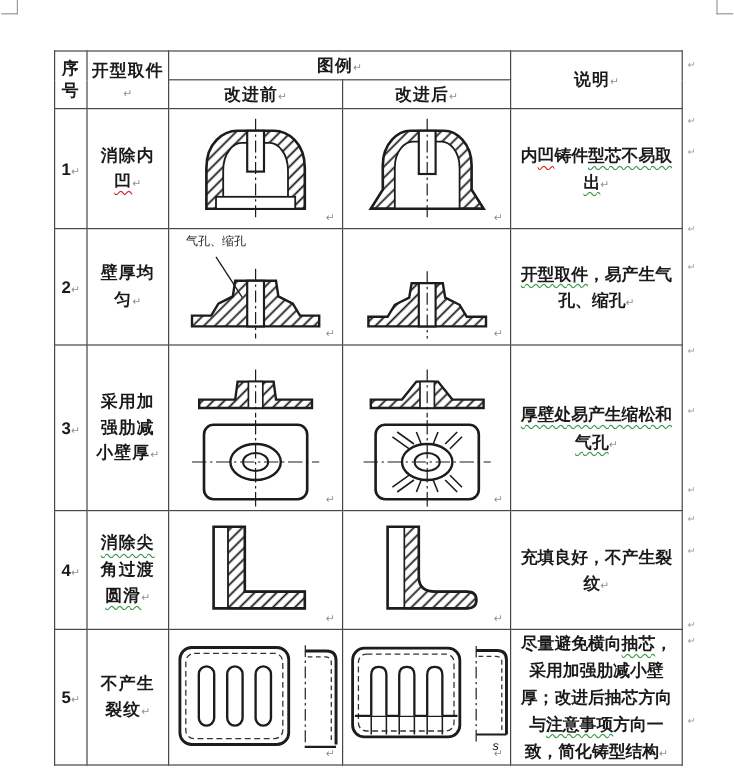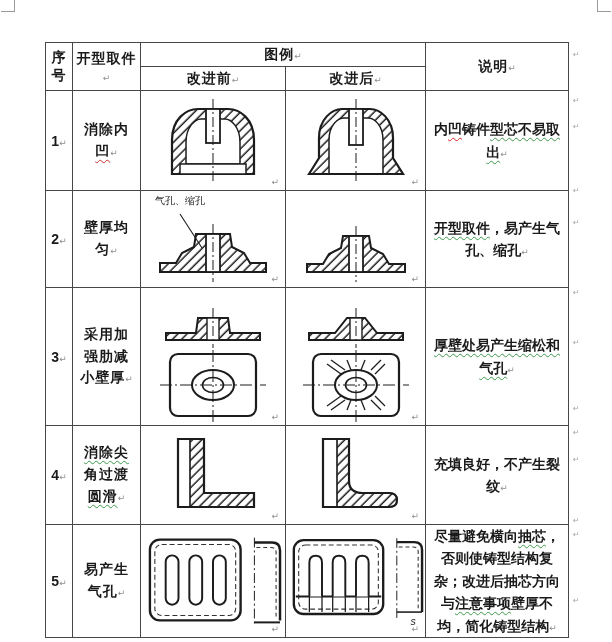--- a/index.html
+++ b/index.html
@@ -195,21 +195,21 @@
           <path d="M36,10 L62,10 L62,52 Q62,64 76,64 L102,64 Q110,64 110,71 Q110,78 102,78 L36,78 Z" fill="none" stroke="#1c1c1c" stroke-width="2.2"></path>
           <line x1="50" y1="10" x2="50" y2="78" stroke="#1c1c1c" stroke-width="1"></line>
         </svg>
         <span class="pmark">↵</span>
       </td>
       <td class="descCell"><span><span>充填良好，不产生裂纹</span></span><span class="pmark">↵</span></td>
     </tr>
 
     <tr class="r5">
       <td class="noCell"><span>5</span><span class="pmark">↵</span></td>
-      <td class="noteCell"><span class="noteTxt"><span>易产生气孔</span></span><span class="pmark">↵</span></td>
+      <td class="noteCell"><span class="noteTxt"><span>不产生裂纹</span></span><span class="pmark">↵</span></td>
       <td class="figCell">
         <svg width="138" height="97" viewBox="0 0 140 95">
           <rect x="6" y="6" width="92" height="82" rx="10" fill="none" stroke="#1c1c1c" stroke-width="2.4"></rect>
           <rect x="11" y="11" width="82" height="72" rx="7" fill="none" stroke="#333" stroke-width="1.1" stroke-dasharray="5 3"></rect>
           <rect x="22" y="22" width="13" height="50" rx="6.5" fill="#fff" stroke="#1c1c1c" stroke-width="2"></rect>
           <rect x="46" y="22" width="13" height="50" rx="6.5" fill="#fff" stroke="#1c1c1c" stroke-width="2"></rect>
           <rect x="70" y="22" width="13" height="50" rx="6.5" fill="#fff" stroke="#1c1c1c" stroke-width="2"></rect>
           <line x1="112" y1="4" x2="112" y2="92" stroke="#1c1c1c" stroke-width="1" stroke-dasharray="10 3 2 3"></line>
           <path d="M112,9 L130,9 Q138,9 138,17 L138,88" fill="none" stroke="#1c1c1c" stroke-width="2.5"></path>
           <path d="M114,14 L129,14 Q134,14 134,19 L134,85" fill="none" stroke="#333" stroke-width="1.1" stroke-dasharray="4 3"></path>
@@ -234,21 +234,21 @@
                 <line x1="83" y1="64" x2="83" y2="80"></line>
           </g>
           <line x1="112" y1="4" x2="112" y2="88" stroke="#1c1c1c" stroke-width="1" stroke-dasharray="10 3 2 3"></line>
           <path d="M112,8 L130,8 Q138,8 138,16 L138,80" fill="none" stroke="#1c1c1c" stroke-width="2.5"></path>
           <path d="M114,13 L129,13 Q134,13 134,18 L134,77" fill="none" stroke="#333" stroke-width="1.1" stroke-dasharray="4 3"></path>
           <line x1="112" y1="80" x2="138" y2="80" stroke="#1c1c1c" stroke-width="1.6"></line>
           <text x="126" y="93" font-size="11" font-style="italic" fill="#1c1c1c">s</text>
         </svg>
         <span class="pmark">↵</span>
       </td>
-      <td class="descCell"><span><span>尽量避免横向</span><span class="wavy-green">抽芯</span><span>，否则使铸型结构复杂；改进后抽芯方向与</span><span class="wavy-green">注意事项</span><span>壁厚不均，简化铸型结构</span></span><span class="pmark">↵</span></td>
+      <td class="descCell"><span><span>尽量避免横向</span><span class="wavy-green">抽芯</span><span>，采用加强肋减小壁厚；改进后抽芯方向与</span><span class="wavy-green">注意事项</span><span>方向一致，简化铸型结构</span></span><span class="pmark">↵</span></td>
     </tr>
   </tbody>
     </table>
 
   <span class="marginMark" style="top:50px">↵</span>
   <span class="marginMark" style="top:96px">↵</span>
   <span class="marginMark" style="top:122px">↵</span>
   <span class="marginMark" style="top:186px">↵</span>
   <span class="marginMark" style="top:218px">↵</span>
   <span class="marginMark" style="top:288px">↵</span>

